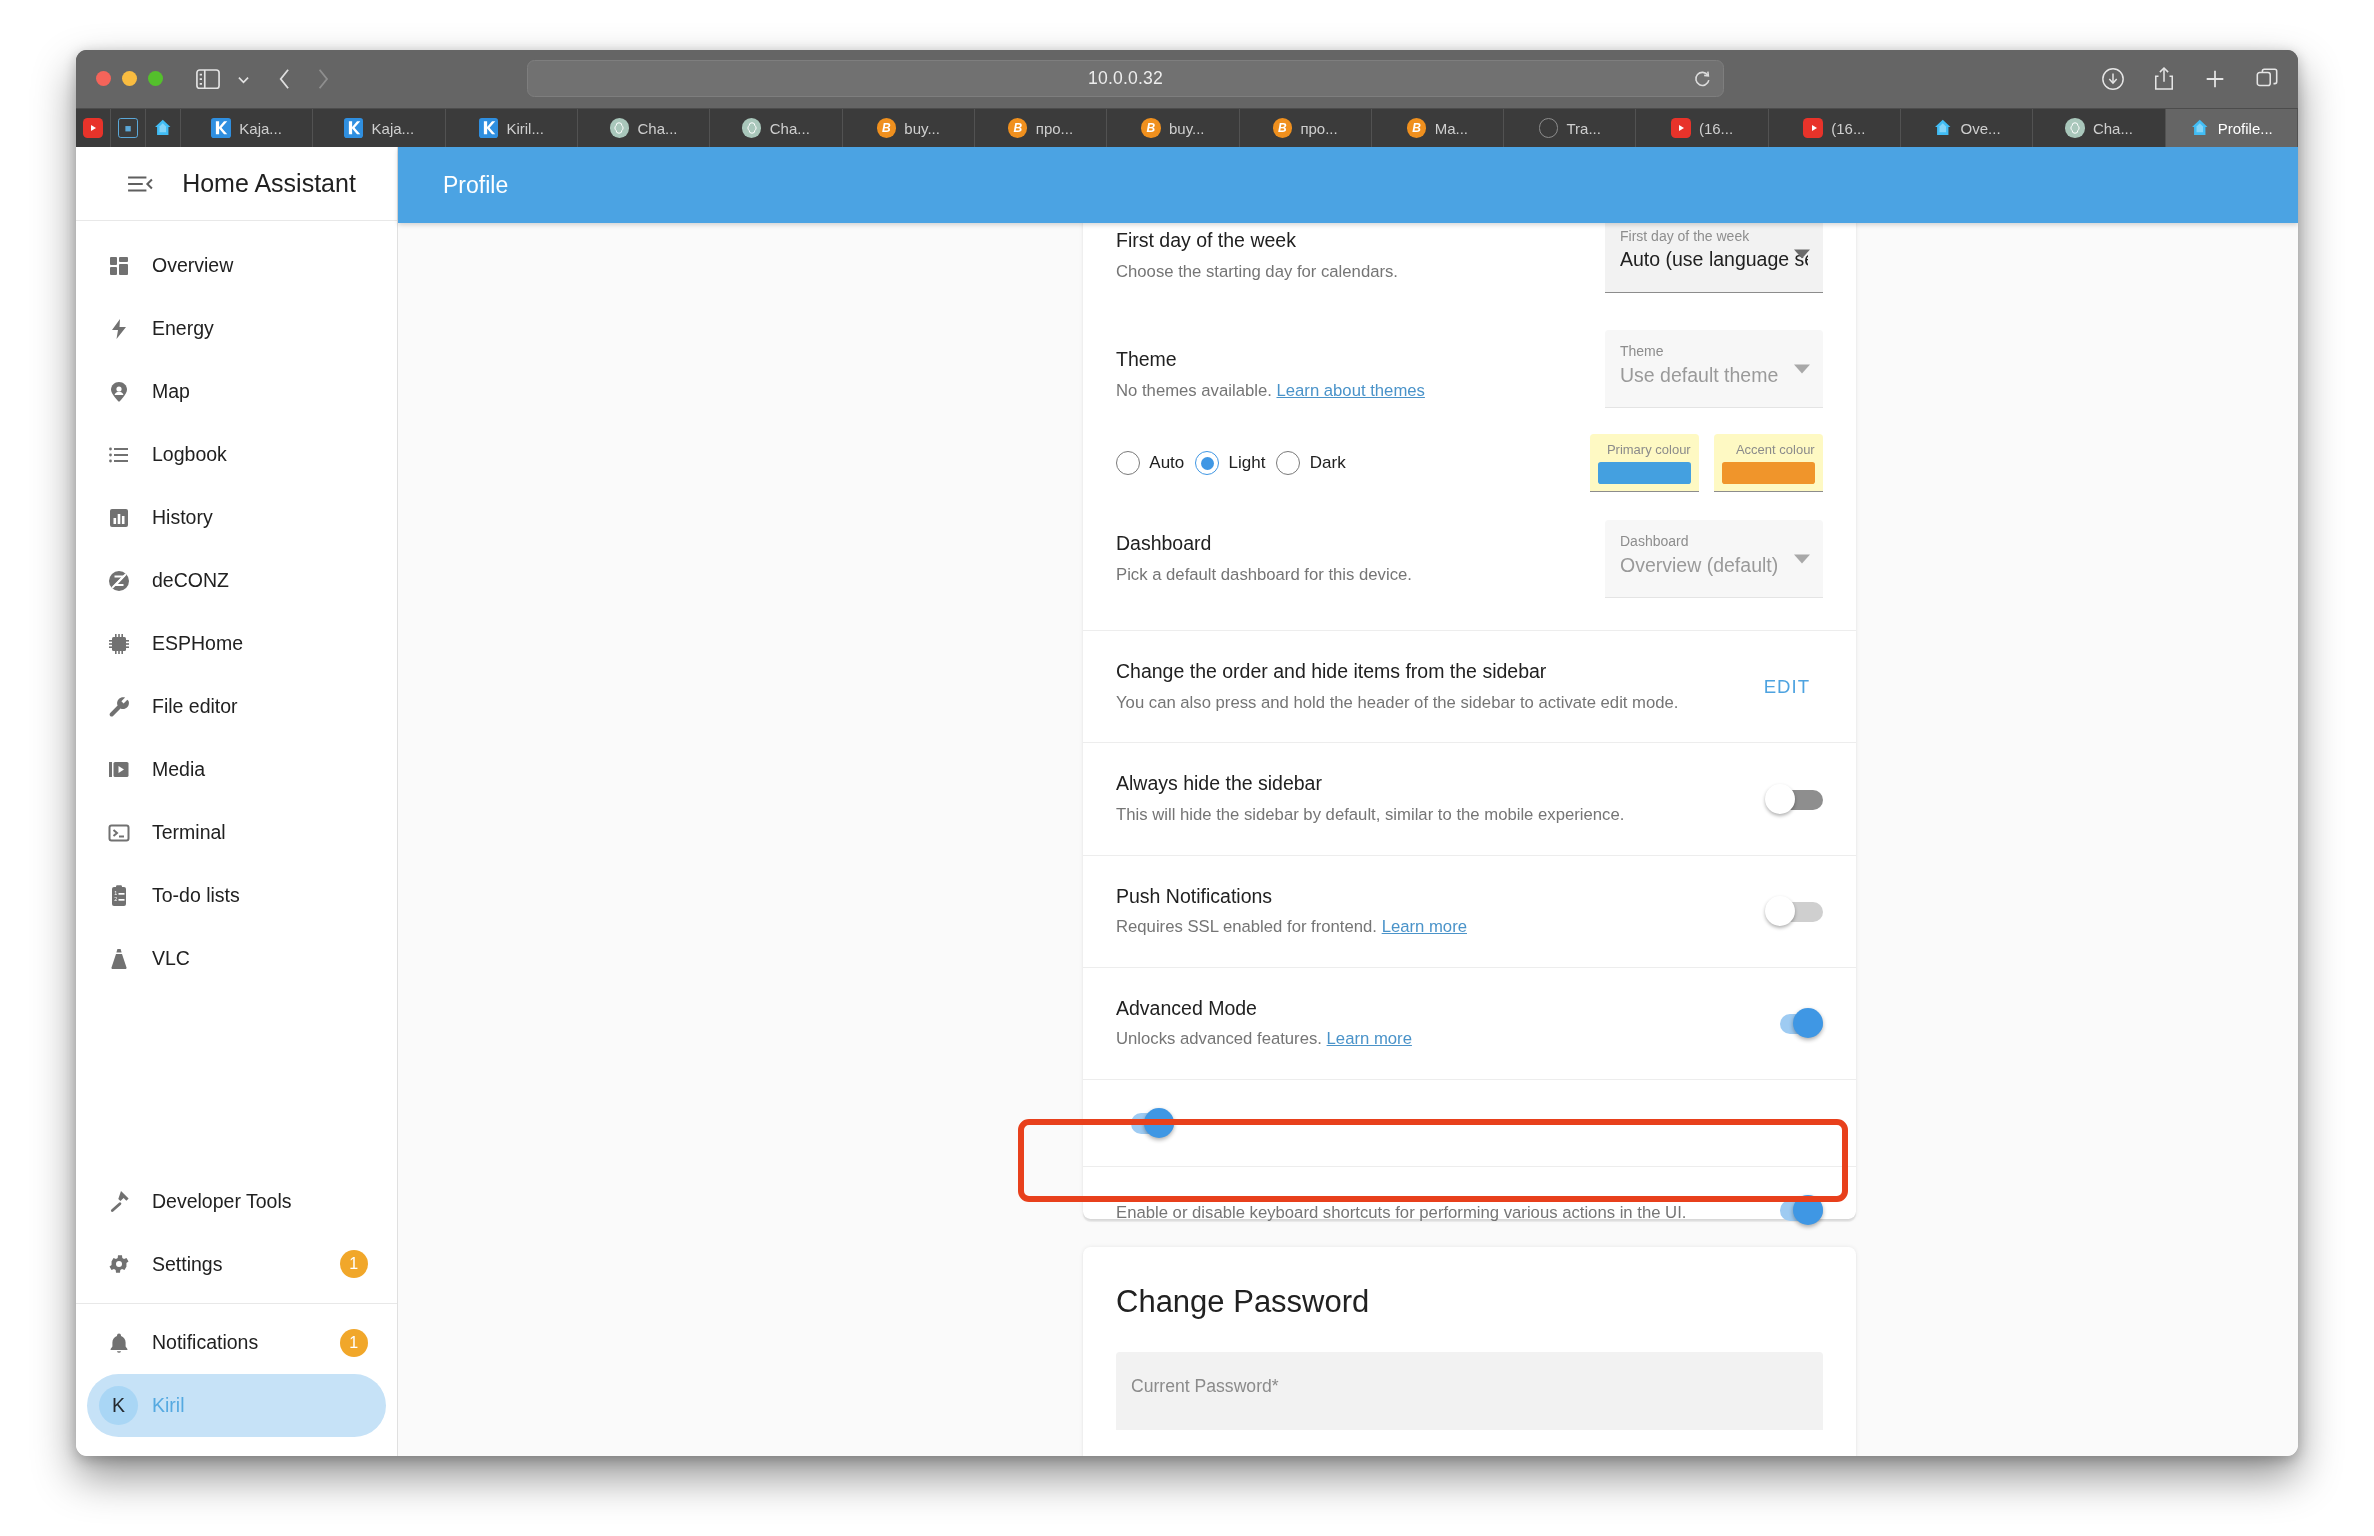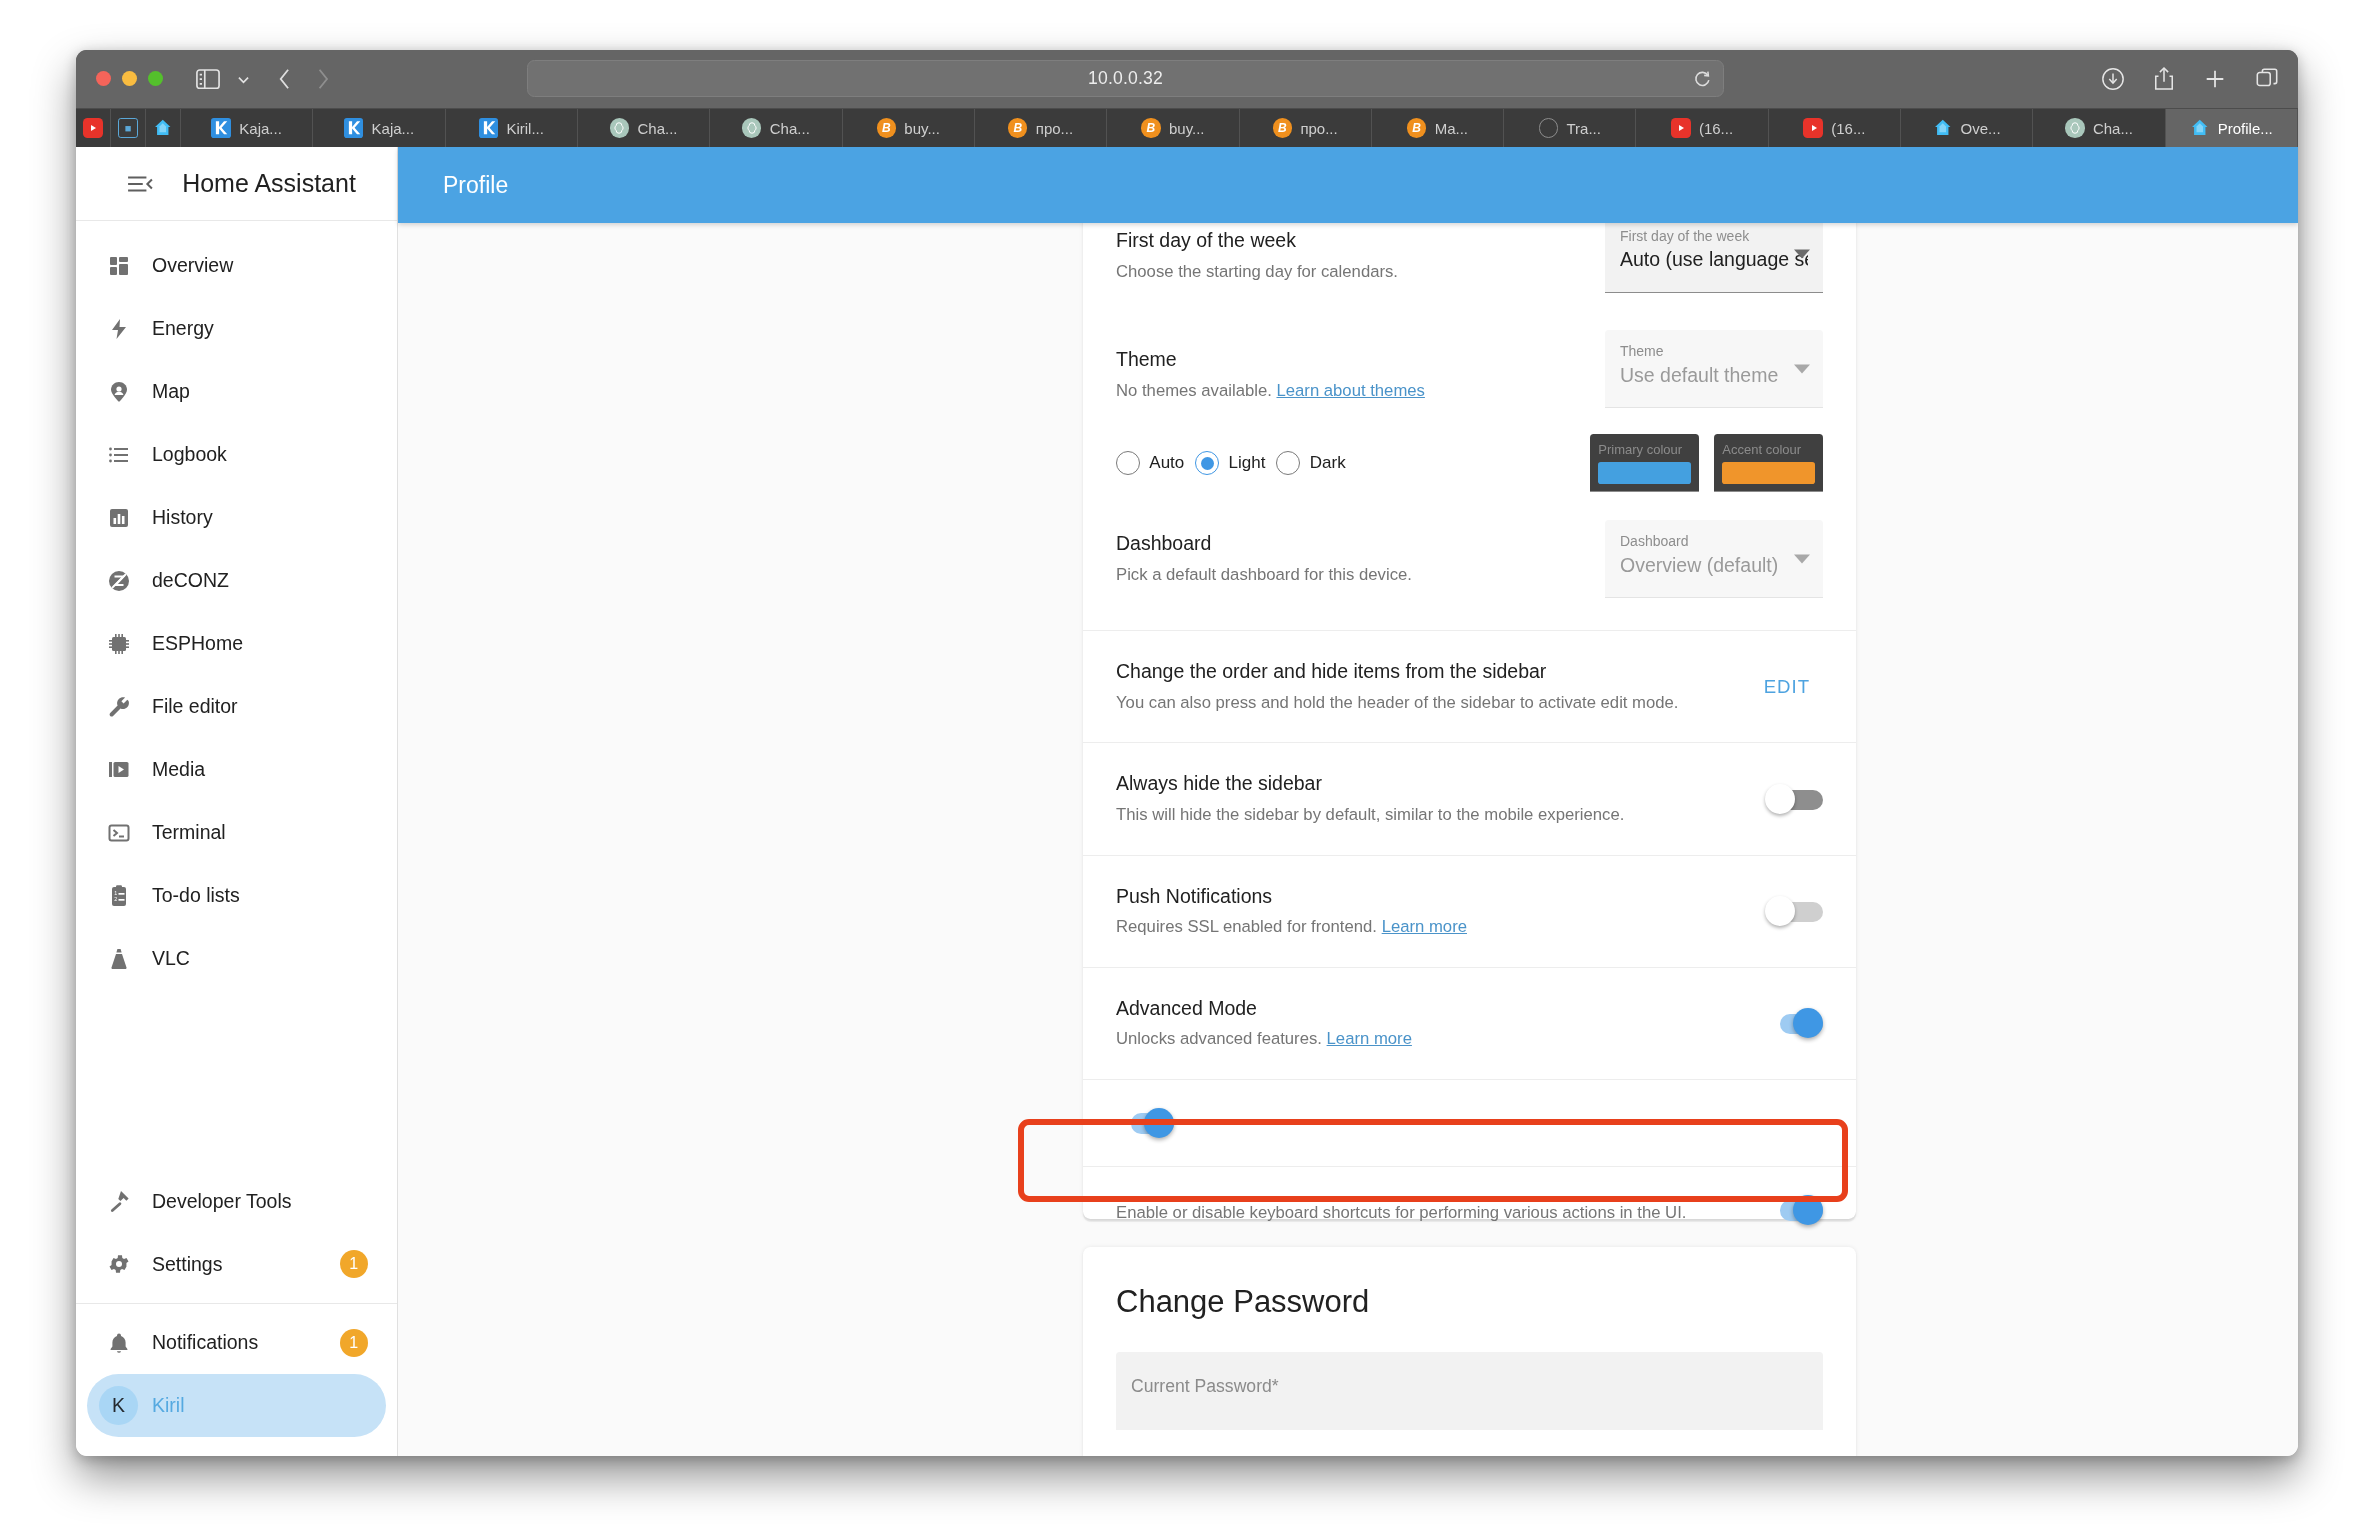--- a/index.html
+++ b/index.html
@@ -248,24 +248,25 @@
   .radio-item.checked .radio-circle { border-color: #3f97e4; }
   .radio-item.checked .radio-circle::after {
     content: ""; width: 13px; height: 13px; border-radius: 50%;
     background: #3f97e4;
   }
   .radio-label { font-size: 17px; color: #212121; }
 
   
   .colour-field {
     width: 109px; height: 58px;
-    background: #404040;
+    background: #fef9c3;
     border-bottom: 1.9px solid #8c8c8c;
     border-radius: 3.7px 3.7px 0 0;
     padding: 7.4px 8.3px 0 8.3px;
+    text-align: right;
   }
   .colour-label { font-size: 13px; color: #8b8b8b; }
   .colour-swatch { height: 22px; border-radius: 2.8px; margin-top: 5.6px; }
 
   
   .toggle {
     width: 58px; height: 30px; position: relative;
   }
   .toggle .track {
     position: absolute; right: 0; top: 5.6px;

